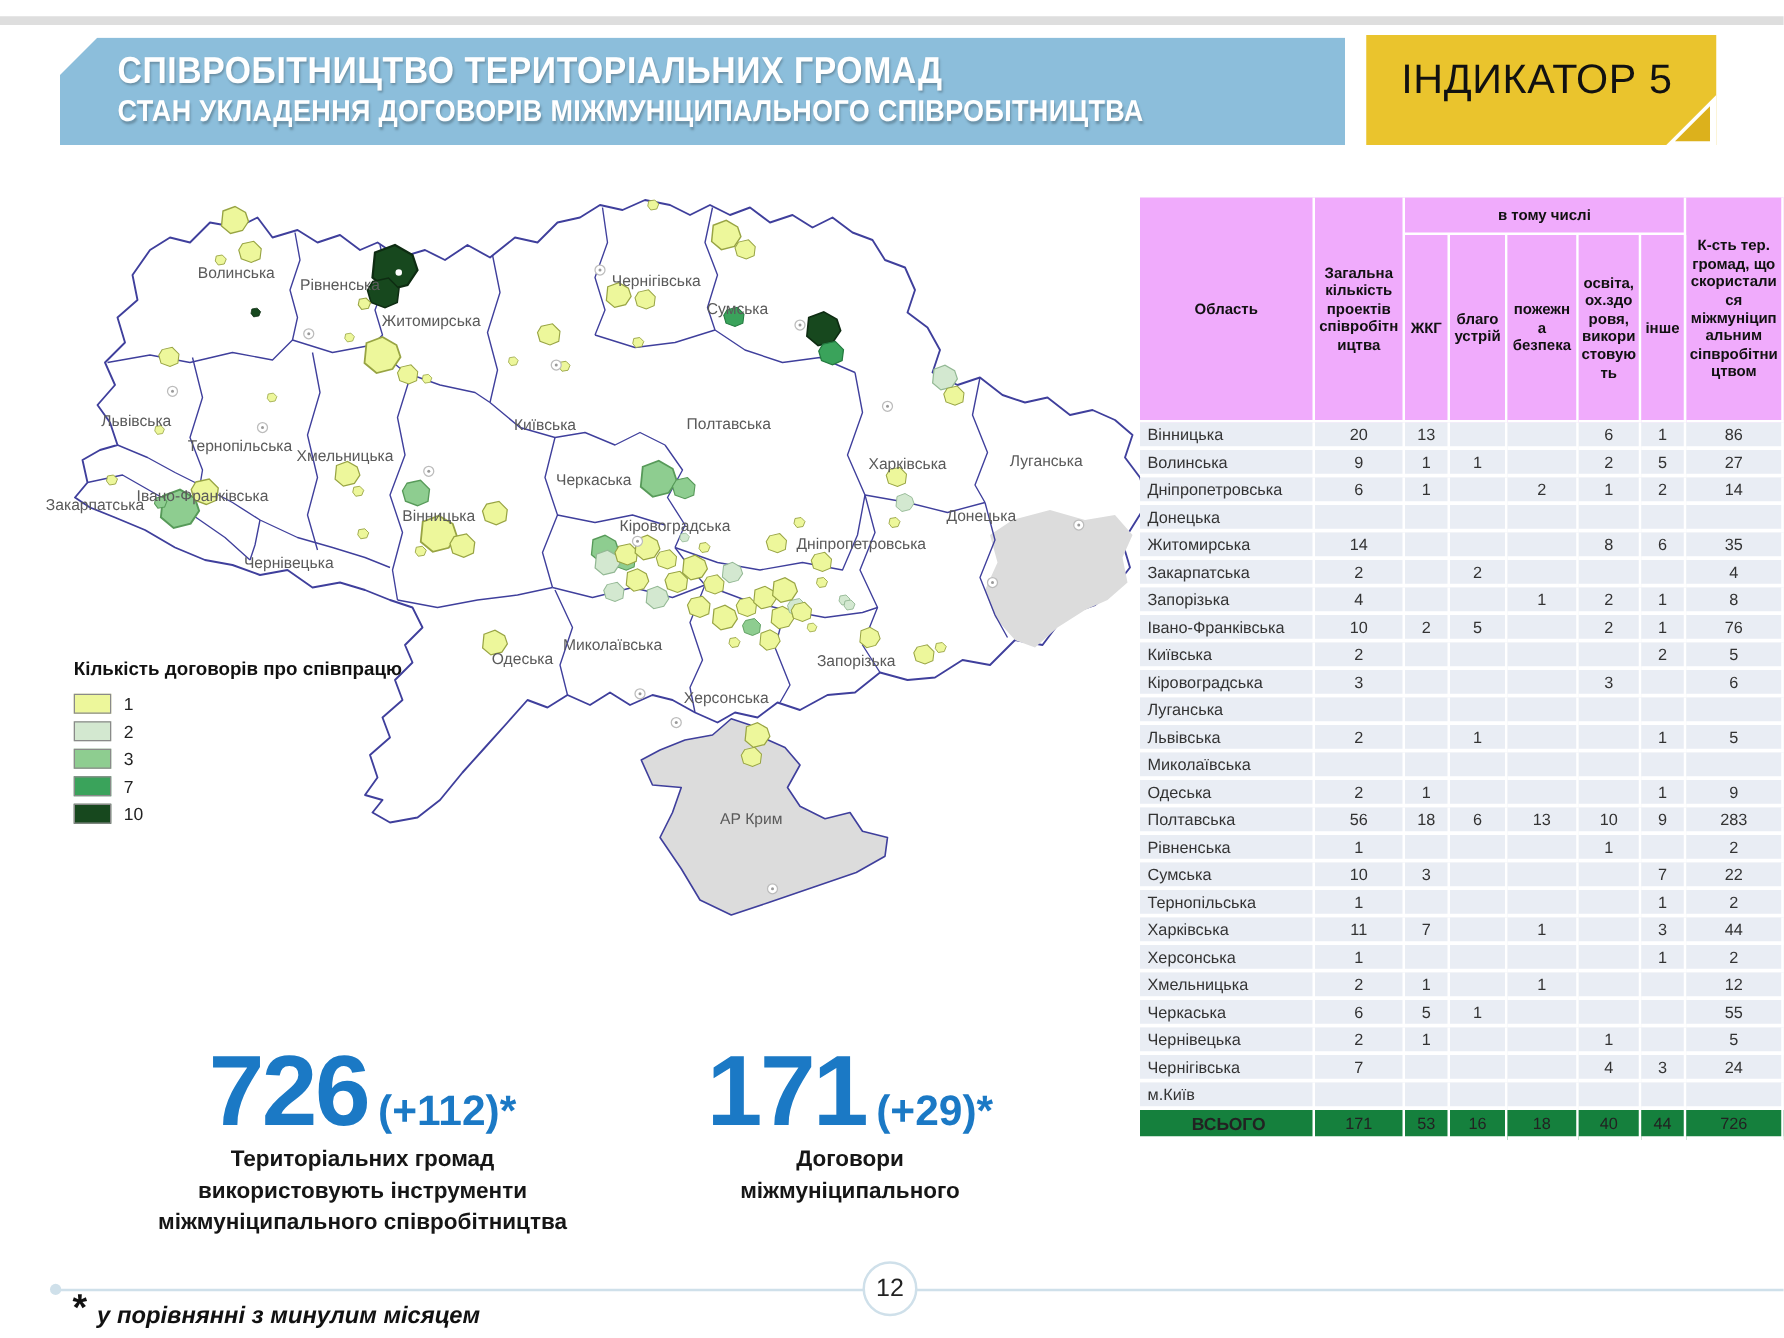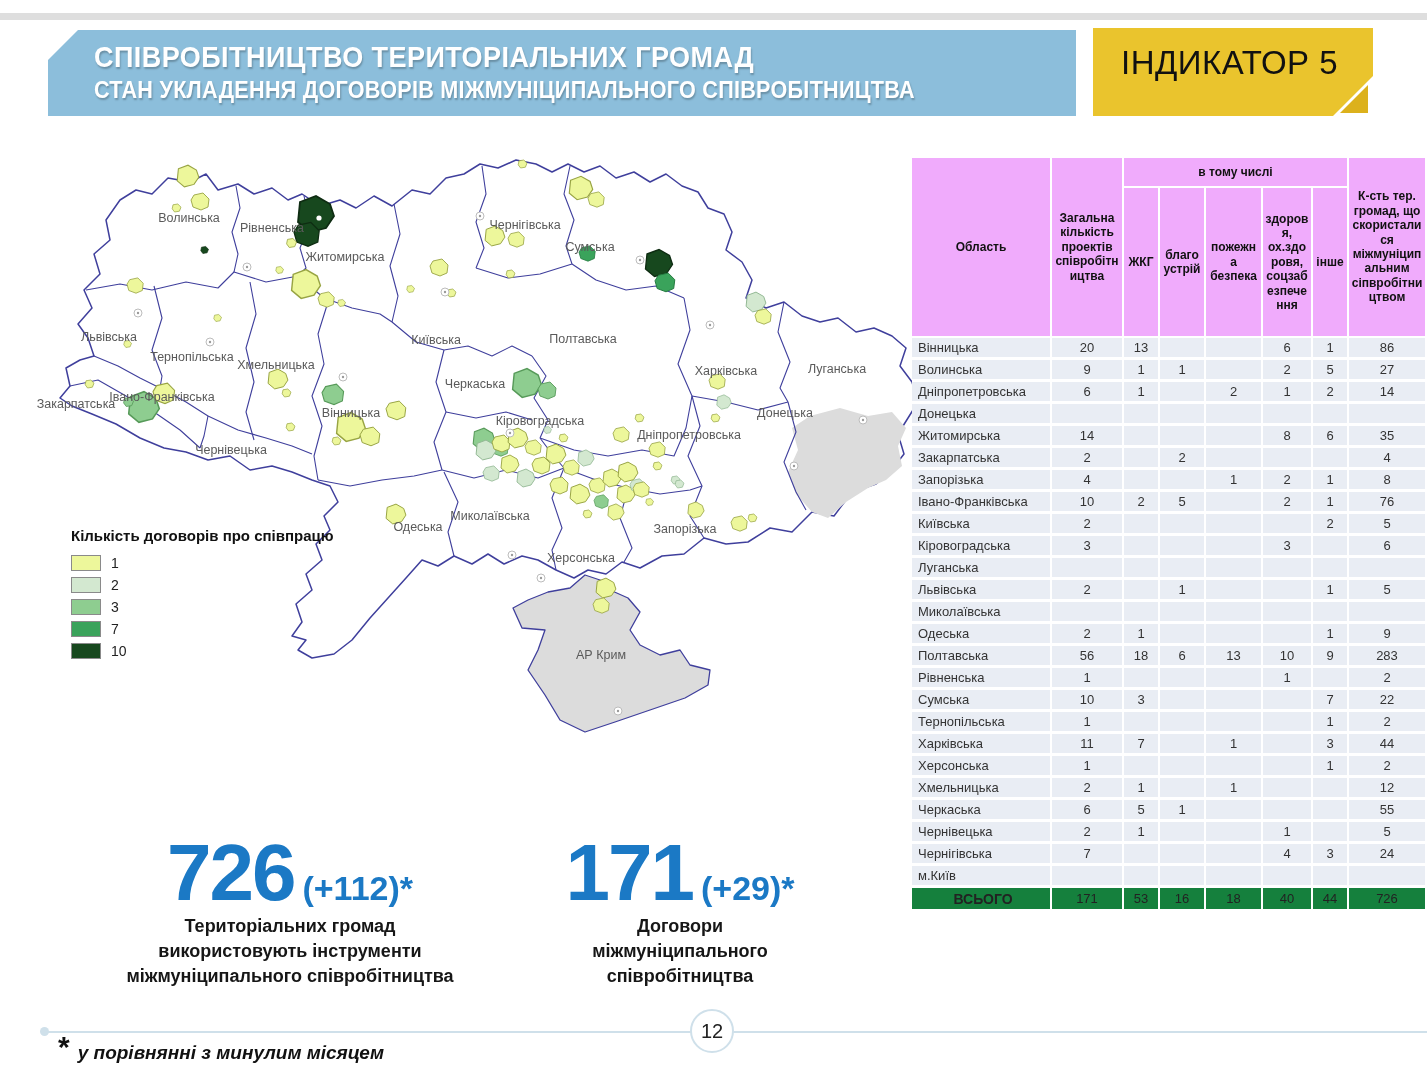--- a/index.html
+++ b/index.html
@@ -20,21 +20,21 @@
       border-left:40px solid transparent;border-bottom:40px solid #fff;}
   .badge .fold{position:absolute;right:5px;bottom:3px;width:0;height:0;
       border-right:28px solid #dcb11c;border-top:28px solid transparent;z-index:2;}
   .badge .txt{position:absolute;left:28px;top:16px;font-size:33px;font-weight:normal;color:#111;
       letter-spacing:.5px;white-space:nowrap;}
   
   .map-wrap{position:absolute;left:40px;top:150px;width:880px;height:650px;}
   .map-wrap svg{overflow:visible;}
   .obl-label{font-size:12.5px;fill:#5a5a5a;}
   
-  .legend{position:absolute;left:71px;top:527px;width:300px;}
+  .legend{position:absolute;left:59px;top:527px;width:300px;}
   .legend .lt{font-size:15px;font-weight:bold;color:#111;margin-bottom:8px;}
   .legend .row{display:flex;align-items:center;height:22px;}
   .legend .sw{width:30px;height:16px;border:1px solid #8a8a8a;margin-right:10px;box-sizing:border-box;}
   .legend .lb{font-size:14px;color:#222;}
   
   .stat{position:absolute;top:838px;text-align:center;}
   .stat .numrow{display:flex;justify-content:center;align-items:baseline;}
   .stat .big{font-size:80px;font-weight:bold;color:#1b79c5;letter-spacing:-2px;line-height:70px;}
   .stat .delta{font-size:34px;font-weight:bold;color:#1b79c5;margin-left:8px;}
   .stat .cap{margin-top:6px;font-size:18px;font-weight:bold;color:#161616;line-height:25px;}
@@ -341,21 +341,20 @@
 </div>
 
 <div class="stat" id="stat2">
   <div class="numrow">
     <span class="big">171</span>
     <span class="delta">(+29)*</span>
   </div>
   <div class="cap">
     <div>Договори</div>
     <div>міжмуніципального</div>
-    <div>співробітництва</div>
   </div>
 </div>
 
 <div class="tblwrap">
   <table class="data">
     <colgroup>
       <col style="width:140px">
         <col style="width:72px">
         <col style="width:36px">
         <col style="width:46px">
@@ -368,21 +367,21 @@
       <tr style="height:30px;">
         <th rowspan="2">Область</th>
         <th rowspan="2">Загальна кількість проектів співробітництва</th>
         <th colspan="5">в тому числі</th>
         <th rowspan="2">К-сть тер. громад, що скористалися міжмуніципальним сіпвробітництвом</th>
       </tr>
       <tr style="height:150px;">
         <th>ЖКГ</th>
         <th>благоустрій</th>
         <th>пожежна безпека</th>
-        <th>здоровя, ох.здоровя, соцзабезпечення</th>
+        <th>освіта, ох.здоровя, використовують</th>
         <th>інше</th>
       </tr>
     </thead>
     <tbody>
         <tr>
           <td class="c-obl">Вінницька</td>
           <td class="c-num">20</td>
           <td class="c-num">13</td>
           <td class="c-num"></td>
           <td class="c-num"></td>

